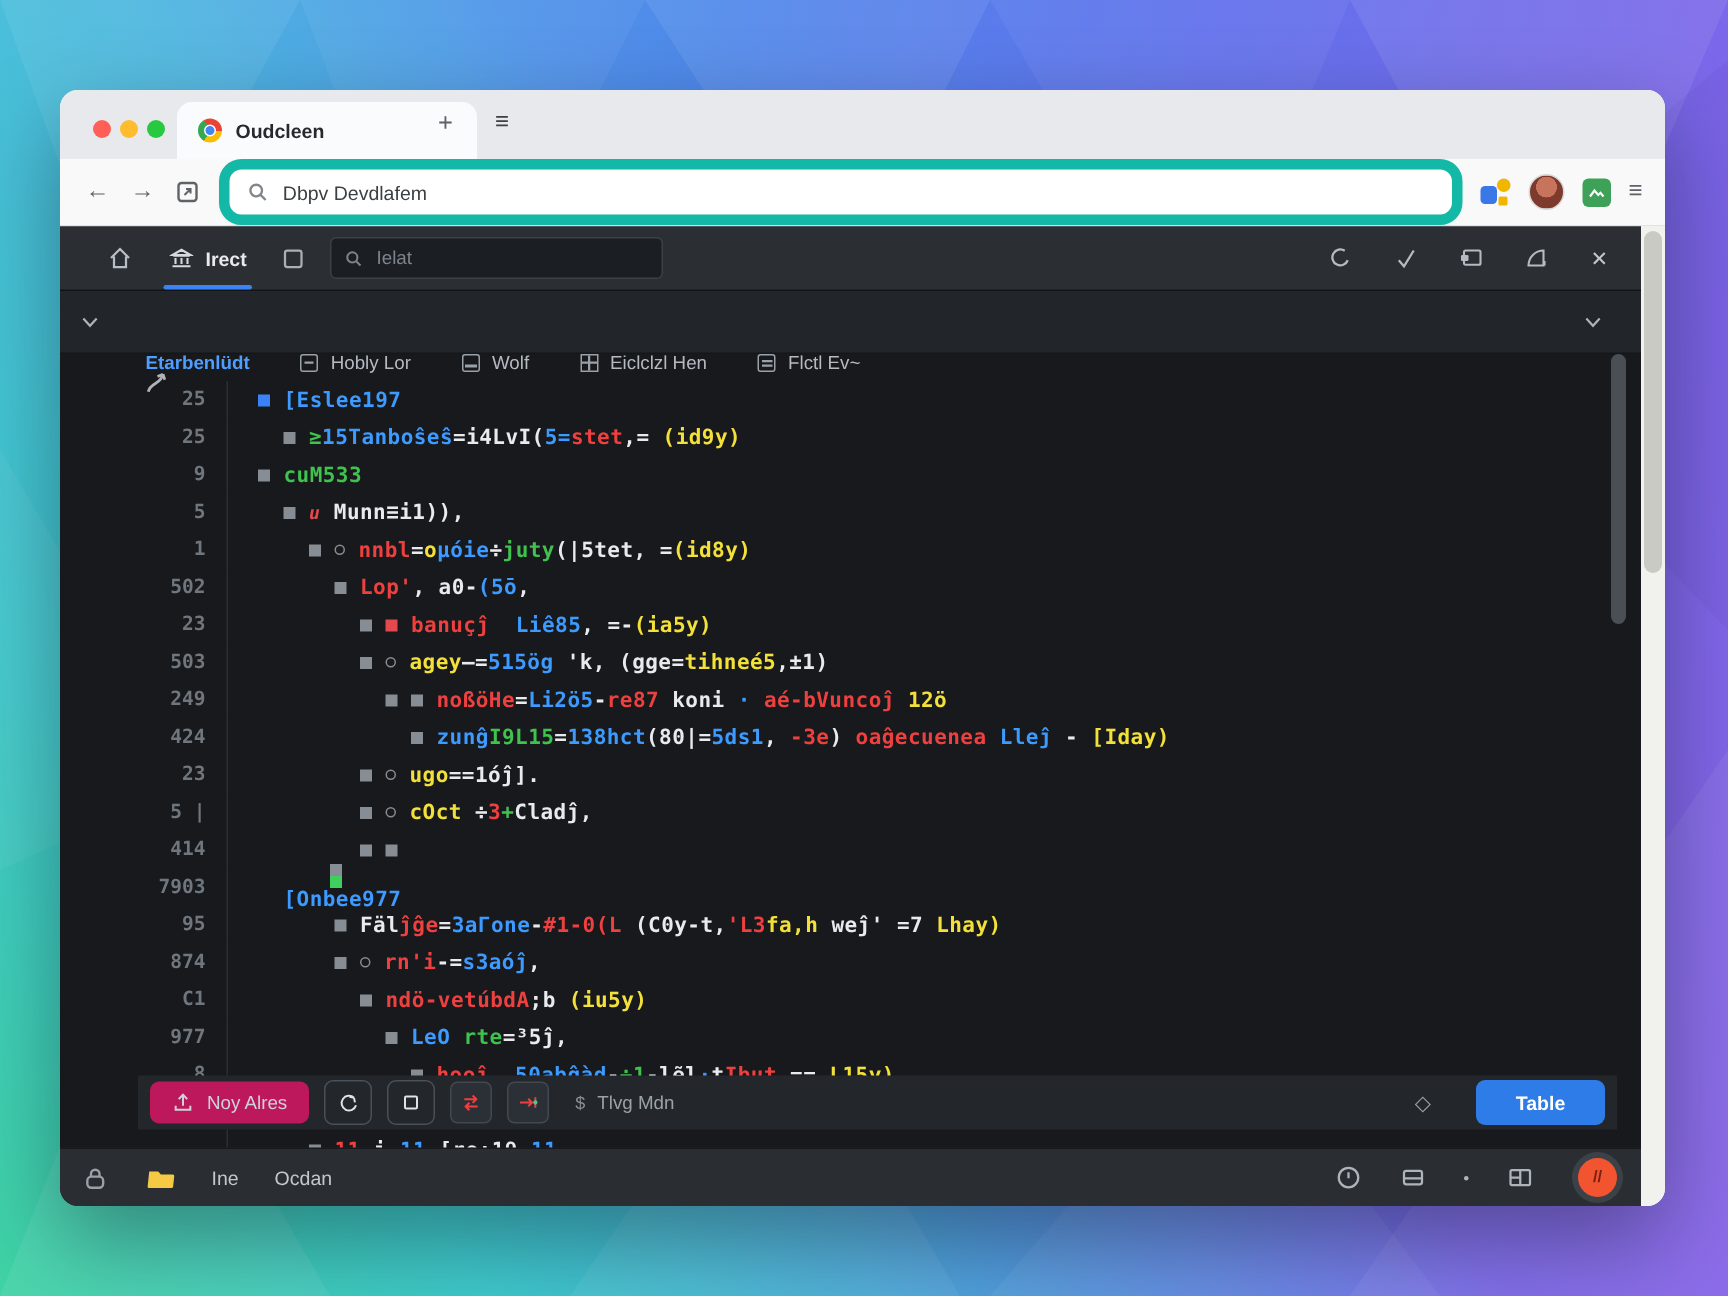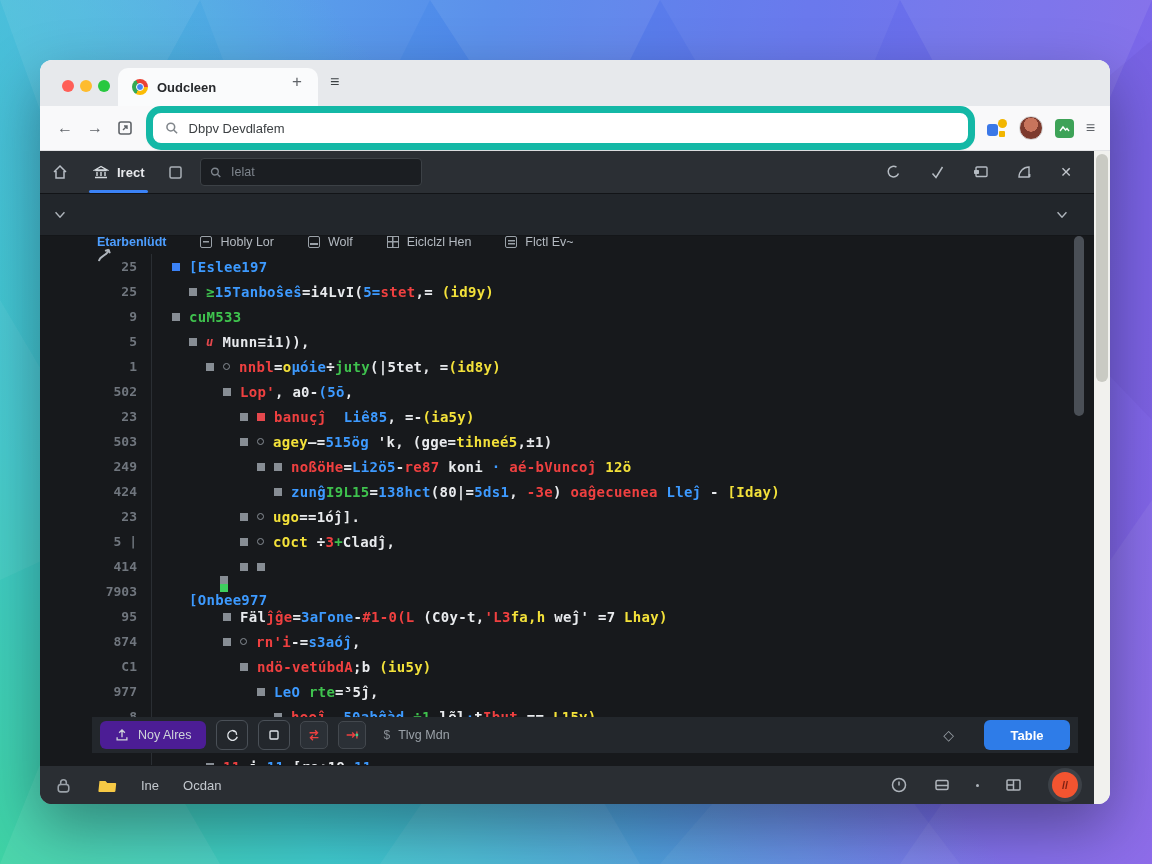--- a/index.html
+++ b/index.html
@@ -46,21 +46,21 @@
     border:1px solid #d8d8d8;}
   .shot-ico{width:19px;height:19px;border-radius:4px;background:#3da257;display:flex;align-items:center;justify-content:center;}
   .hamb{font-size:16px;color:#5f6368;letter-spacing:-1px;}
 
   
   .devtools{flex:1;display:flex;min-height:0;}
   .dtmain{flex:1;display:flex;flex-direction:column;background:#17191c;min-width:0;}
   .pagescroll{width:16px;background:#f1f1ee;position:relative;flex:none;}
   .pagescroll .pthumb{position:absolute;left:2px;right:2px;top:3px;height:228px;background:#c9cac3;border-radius:6px;}
 
-  .dtoolbar{height:42px;background:#2b2f34;display:flex;align-items:center;border-bottom:1px solid #121417;flex:none;}
+  .dtoolbar{height:42px;background:#2b2f34;display:flex;align-items:center;border-bottom:1px solid #121417;flex:none;padding-left:20px;}
   .rail{width:40px;flex:none;display:flex;align-items:center;justify-content:center;}
   .banktab{position:relative;height:100%;display:flex;align-items:center;gap:8px;padding:0 13px;color:#e8eaed;
     font-size:13px;font-weight:700;}
   .banktab::after{content:"";position:absolute;left:9px;right:9px;bottom:0;height:3px;border-radius:2px;background:#3b82f6;}
   .sq-outline{margin:0 11px;}
   .dsearch{width:222px;height:28px;margin-left:6px;background:#1b1e22;border:1px solid #3c4146;border-radius:4px;
     display:flex;align-items:center;gap:7px;padding:0 9px;box-sizing:border-box;}
   .dsearch input{border:none;outline:none;background:transparent;color:#aeb4bb;font-size:12.5px;width:100%;
     font-family:"Liberation Sans",sans-serif;}
   .dsearch input::placeholder{color:#7e858d;}
@@ -93,21 +93,21 @@
   .bl{width:8px;height:8px;margin-right:9px;flex:none;display:inline-block;}
   .bl.sqg{background:#878d94;} .bl.sqb{background:#3b82f6;} .bl.sqgr{background:#3ecf5e;} .bl.sqr{background:#e5484d;}
   .bl.o{width:7px;height:7px;border:1.5px solid #878d94;border-radius:50%;background:transparent;box-sizing:border-box;}
   .bl.u{width:auto;height:auto;background:none;color:#e5484d;font-size:12px;font-weight:800;line-height:10px;}
   .s-b{color:#3d9aff;} .s-g{color:#3fc24e;} .s-r{color:#ef4040;} .s-y{color:#f3e13a;} .s-w{color:#e8eaed;}
   .edthumb{position:absolute;right:10px;top:0;width:10px;height:180px;background:#4a4f56;border-radius:5px;}
 
   
   .actionbar{position:absolute;left:52px;right:16px;bottom:12px;height:36px;background:#23272c;
     display:flex;align-items:center;gap:10px;padding:0 8px;box-sizing:border-box;font-family:"Liberation Sans",sans-serif;}
-  .ab-upload{height:28px;background:#4c1d95;border-radius:6px;display:flex;align-items:center;gap:8px;
+  .ab-upload{height:28px;background:#be185d;border-radius:6px;display:flex;align-items:center;gap:8px;
     padding:0 14px;color:#ced3d9;font-size:12.5px;}
   .ab-sq{width:30px;height:28px;border:1px solid #4a5057;border-radius:6px;display:flex;align-items:center;justify-content:center;}
   .ab-sm{width:26px;height:26px;border:1px solid #43484e;border-radius:5px;background:#2b3036;
     display:flex;align-items:center;justify-content:center;}
   .ab-run{display:flex;align-items:center;gap:8px;color:#9aa1a8;font-size:12.5px;margin-left:8px;}
   .ab-run .pre{color:#8a9097;font-size:12px;}
   .ab-spacer{flex:1;}
   .ab-diamond{color:#9aa1a8;font-size:14px;margin-right:20px;}
   .ab-primary{width:86px;height:30px;background:#2e7ce8;border-radius:6px;color:#fff;font-size:13px;font-weight:700;
     display:flex;align-items:center;justify-content:center;}

